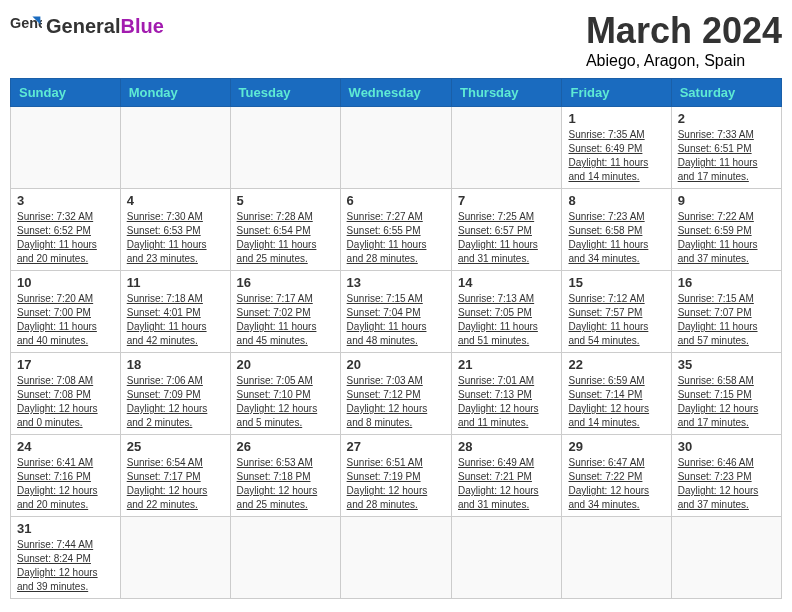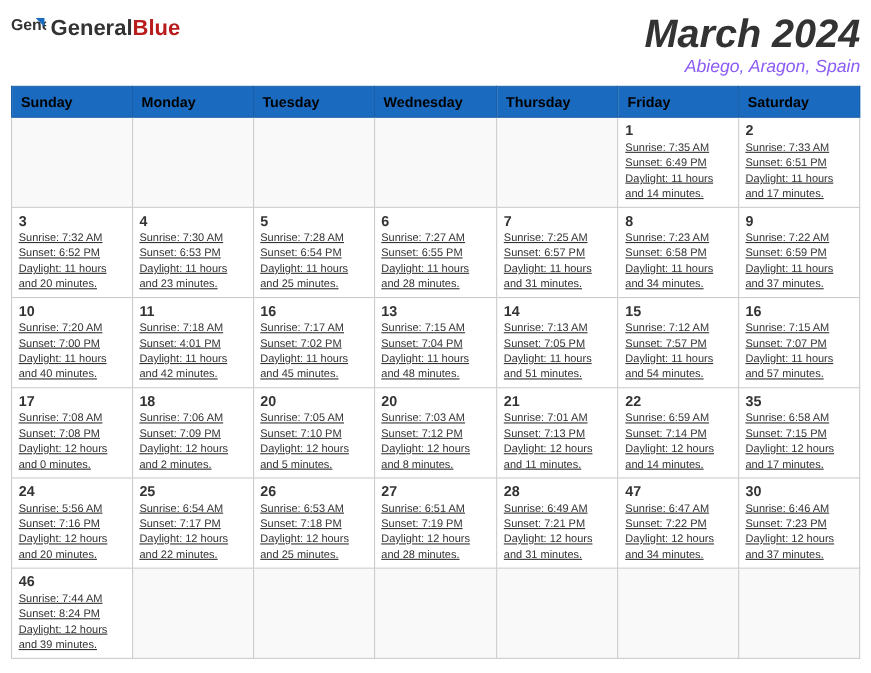--- a/index.html
+++ b/index.html
@@ -19,40 +19,39 @@
     .logo {
       display: flex;
       align-items: center;
       gap: 4px;
     }
     .logo-icon {
       width: 32px;
       height: 32px;
     }
     .title-area {
-      text-align: right;
-      font-style: italic;
+      text-align: left;
     }
     .month-title {
       font-size: 36px;
       font-weight: bold;
       color: #333;
     }
     .location-title {
       font-size: 16px;
-      color: #8b5cf6;
+      color: #000000;
     }
     .calendar {
       width: 100%;
       border-collapse: collapse;
       border: 1px solid #ccc;
     }
     .calendar th {
       background-color: #1a6bbf;
-      color: #000000;
+      color: #5eead4;
       text-align: left;
       padding: 6px 8px;
       font-size: 13px;
       border: 1px solid #1a5fa8;
     }
     .calendar td {
       vertical-align: top;
       border: 1px solid #ccc;
       padding: 4px 6px;
       width: 113px;
@@ -80,21 +79,21 @@
 </head>
 <body>
 
 <div class="header-area">
   <div class="logo">
     <svg class="logo-icon" viewBox="0 0 40 40" xmlns="http://www.w3.org/2000/svg">
       <text x="0" y="22" font-size="18" font-weight="bold" fill="#333">General</text>
       <polygon points="28,8 38,8 38,18" fill="#1a6bbf"></polygon>
     </svg>
     <div>
-      <span style="font-size:20px;font-weight:bold;color:#333;">General</span><span style="font-size:20px;font-weight:bold;color:#b91c1c;">Blue</span>
+      <span style="font-size:20px;font-weight:bold;color:#333;">General</span><span style="font-size:20px;font-weight:bold;color:#a21caf;">Blue</span>
     </div>
   </div>
   <div class="title-area">
     <div class="month-title">March 2024</div>
     <div class="location-title">Abiego, Aragon, Spain</div>
   </div>
 </div>
 
 <table class="calendar">
   <thead>
@@ -256,21 +255,21 @@
         <td>
           <span class="day-number">35</span>
           <div class="day-info">Sunrise: 6:58 AM
 Sunset: 7:15 PM
 Daylight: 12 hours and 17 minutes.</div>
         </td>
       </tr>
       <tr>
         <td>
           <span class="day-number">24</span>
-          <div class="day-info">Sunrise: 5:56 AM
+          <div class="day-info">Sunrise: 6:41 AM
 Sunset: 7:16 PM
 Daylight: 12 hours and 20 minutes.</div>
         </td>
         <td>
           <span class="day-number">25</span>
           <div class="day-info">Sunrise: 6:54 AM
 Sunset: 7:17 PM
 Daylight: 12 hours and 22 minutes.</div>
         </td>
         <td>
@@ -285,35 +284,35 @@
 Sunset: 7:19 PM
 Daylight: 12 hours and 28 minutes.</div>
         </td>
         <td>
           <span class="day-number">28</span>
           <div class="day-info">Sunrise: 6:49 AM
 Sunset: 7:21 PM
 Daylight: 12 hours and 31 minutes.</div>
         </td>
         <td>
-          <span class="day-number">47</span>
+          <span class="day-number">29</span>
           <div class="day-info">Sunrise: 6:47 AM
 Sunset: 7:22 PM
 Daylight: 12 hours and 34 minutes.</div>
         </td>
         <td>
           <span class="day-number">30</span>
           <div class="day-info">Sunrise: 6:46 AM
 Sunset: 7:23 PM
 Daylight: 12 hours and 37 minutes.</div>
         </td>
       </tr>
       <tr>
         <td>
-          <span class="day-number">46</span>
+          <span class="day-number">31</span>
           <div class="day-info">Sunrise: 7:44 AM
 Sunset: 8:24 PM
 Daylight: 12 hours and 39 minutes.</div>
         </td>
         <td class="empty"></td>
         <td class="empty"></td>
         <td class="empty"></td>
         <td class="empty"></td>
         <td class="empty"></td>
         <td class="empty"></td>

